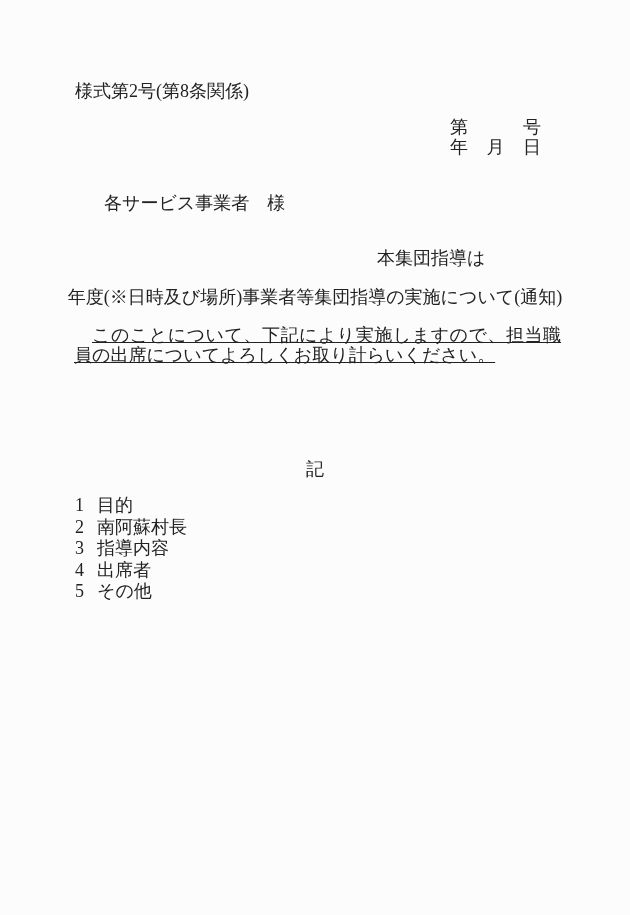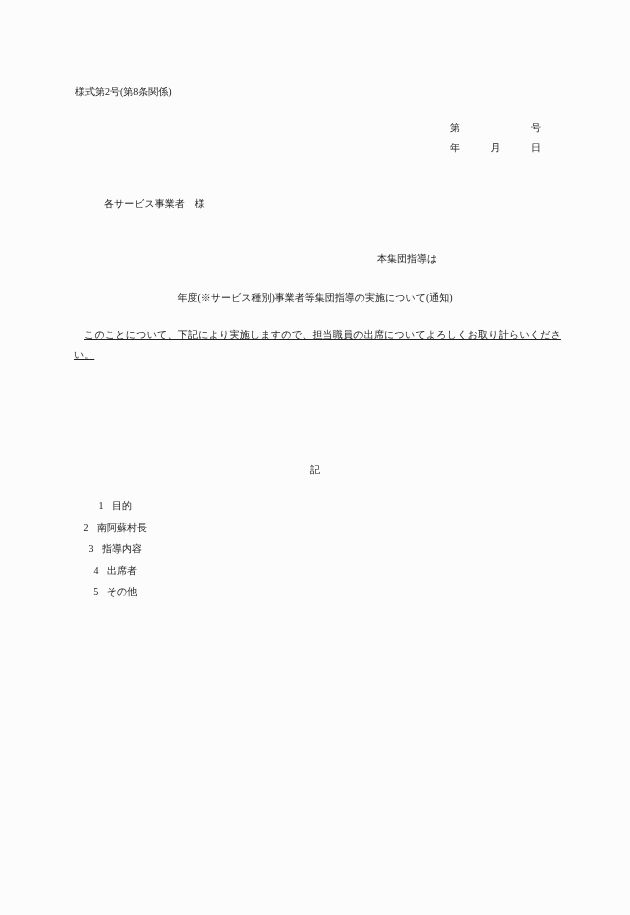--- a/index.html
+++ b/index.html
@@ -7,21 +7,21 @@
     padding: 0;
     background: #fcfcfc;
   }
   .page {
     position: relative;
     width: 630px;
     height: 915px;
     background: #fcfcfc;
     color: #222;
     font-family: "Liberation Serif", "DejaVu Serif", serif;
-    font-size: 10px;
+    font-size: 18px;
     overflow: hidden;
   }
   .abs { position: absolute; line-height: 15px; white-space: pre; }
 
   .form-number { left: 75px; top: 84px; }
 
   .doc-number-row {
     left: 450px; top: 120px; width: 91px;
     display: flex; justify-content: space-between;
   }
@@ -50,21 +50,21 @@
     text-indent: 1em;
   }
 
   .record-marker {
     left: 0; top: 462px; width: 630px;
     text-align: center;
   }
 
   .item-list {
     position: absolute;
-    left: 75px; top: 495px; text-align: center;
+    left: 75px; top: 495px;
   }
   .list-row { line-height: 21.6px; }
   .list-row .num {
     display: inline-block;
     width: 22px;
   }
 </style>
 </head>
 <body>
 
@@ -80,21 +80,21 @@
   <div class="abs date-row">
     <span>年</span>
     <span>月</span>
     <span>日</span>
   </div>
 
   <div class="abs addressee">各サービス事業者　様</div>
 
   <div class="abs sender">本集団指導は</div>
 
-  <div class="abs doc-title">年度(※サービス種別)事業者等集団指導の実施について(通知)</div>
+  <div class="abs doc-title">年度(※日時及び場所)事業者等集団指導の実施について(通知)</div>
 
   <div class="body-text">
     <p>このことについて、下記により実施しますので、担当職員の出席についてよろしくお取り計らいください。</p>
   </div>
 
   <div class="abs record-marker">記</div>
 
   <div class="item-list">
     <div class="list-row">
       <span class="num">1</span><span>目的</span>

